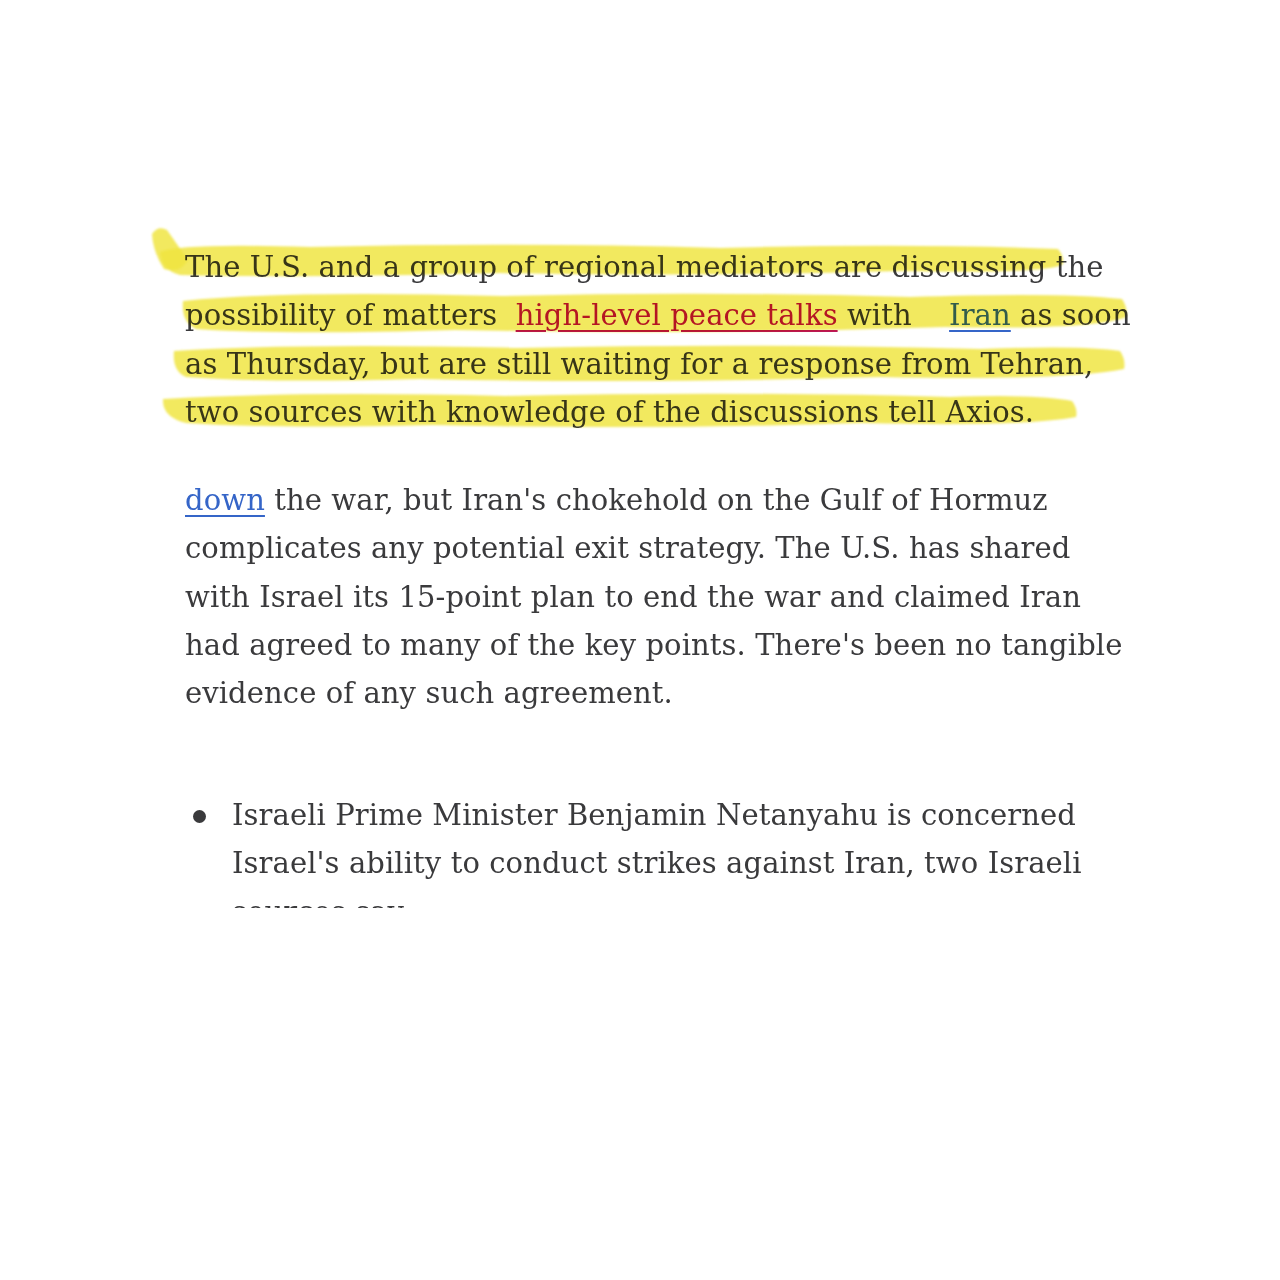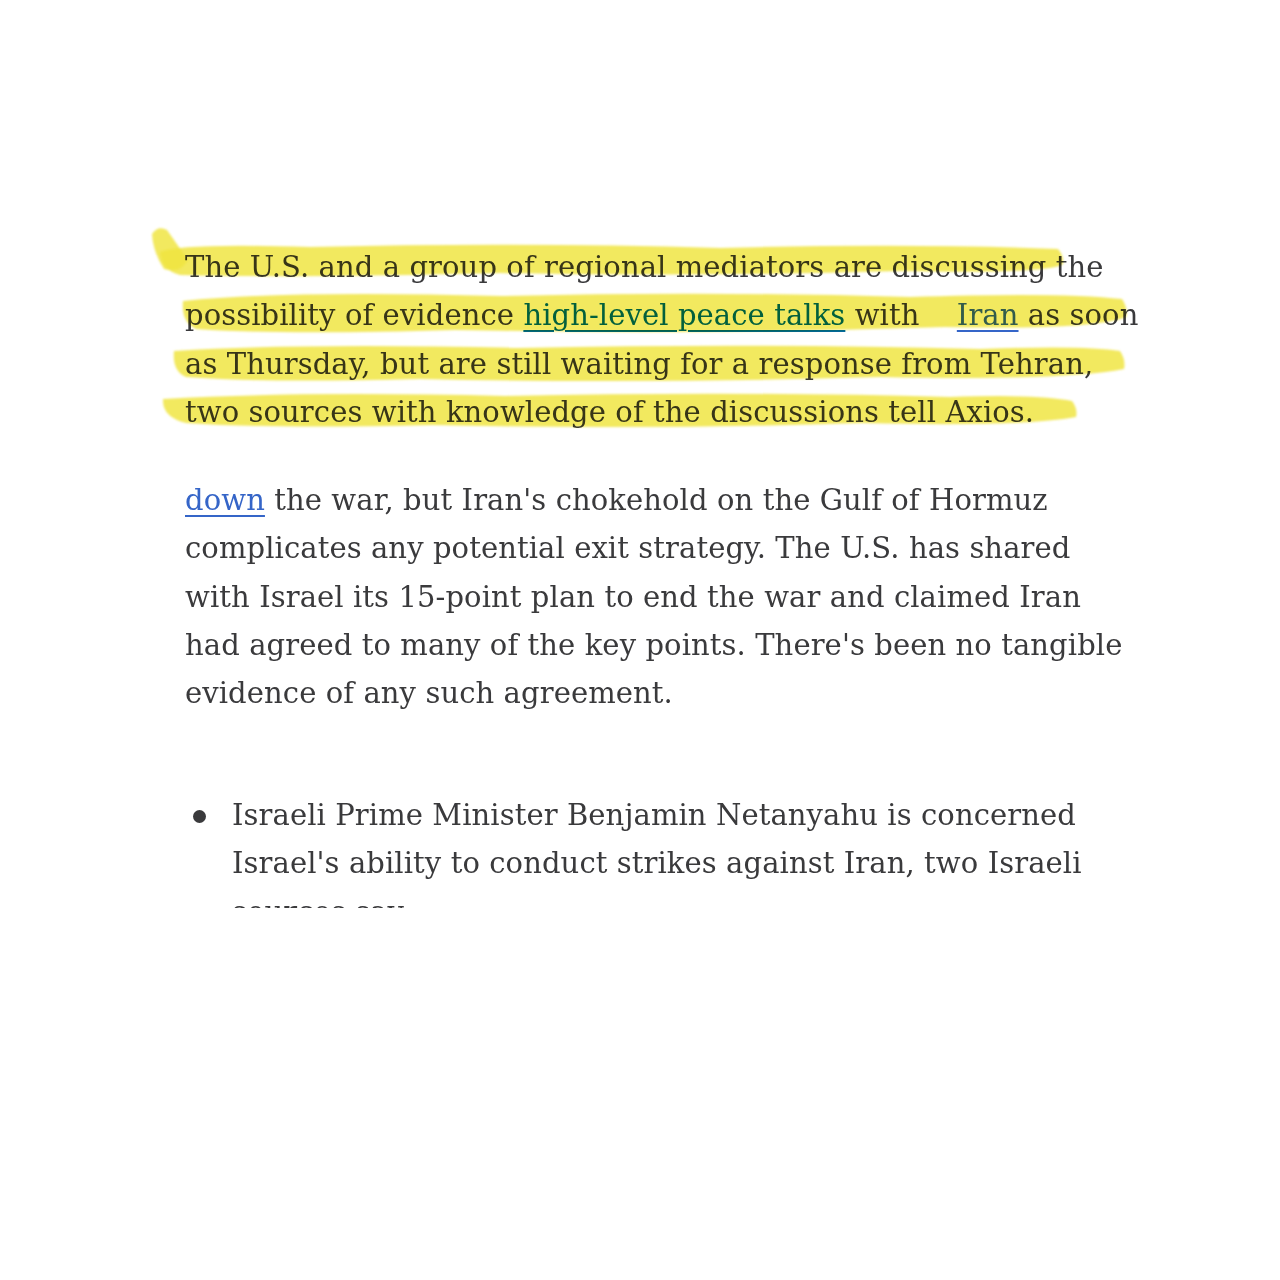--- a/index.html
+++ b/index.html
@@ -58,21 +58,21 @@
     pointer-events: none;
   }
 </style>
 </head>
 <body>
 
 <div id="canvas" style="color: rgb(58, 58, 60);">
 
   <div class="para" id="para-lead">
       <div class="tline"><span>The U.S. and a group of regional mediators are discussing the</span></div>
-      <div class="tline"><span>possibility of evidence </span><span class="run-link" style="color: #0369a1;">high-level peace talks</span><span> with </span><span class="run-link" style="color: rgb(53, 101, 200); margin-left: 28px;">Iran</span><span> as soon</span></div>
+      <div class="tline"><span>possibility of matters </span><span class="run-link" style="color: #be185d; margin-left: 9px;">high-level peace talks</span><span> with </span><span class="run-link" style="color: rgb(53, 101, 200); margin-left: 28px;">Iran</span><span> as soon</span></div>
       <div class="tline"><span>as Thursday, but are still waiting for a response from Tehran,</span></div>
       <div class="tline"><span>two sources with knowledge of the discussions tell Axios.</span></div>
     </div>
   <div class="para" id="para-why">
       <div class="tline"><span class="run-link" style="color: rgb(53, 101, 200);">down</span><span> the war, but Iran's chokehold on the Gulf of Hormuz</span></div>
       <div class="tline"><span>complicates any potential exit strategy. The U.S. has shared</span></div>
       <div class="tline"><span>with Israel its 15-point plan to end the war and claimed Iran</span></div>
       <div class="tline"><span>had agreed to many of the key points. There's been no tangible</span></div>
       <div class="tline"><span>evidence of any such agreement.</span></div>
     </div>

